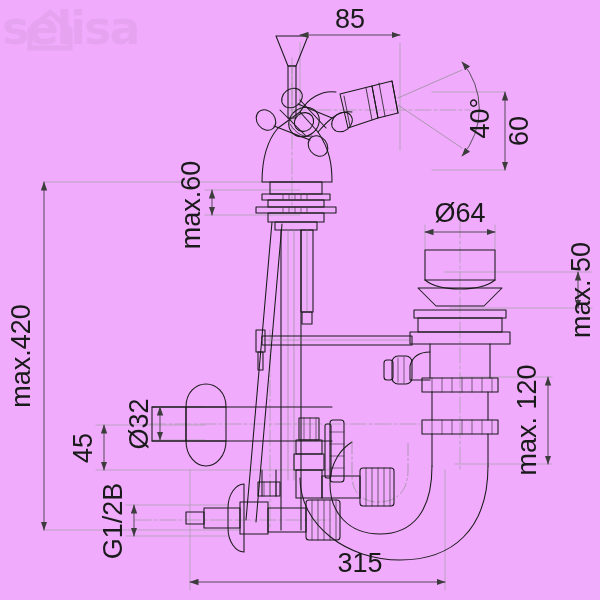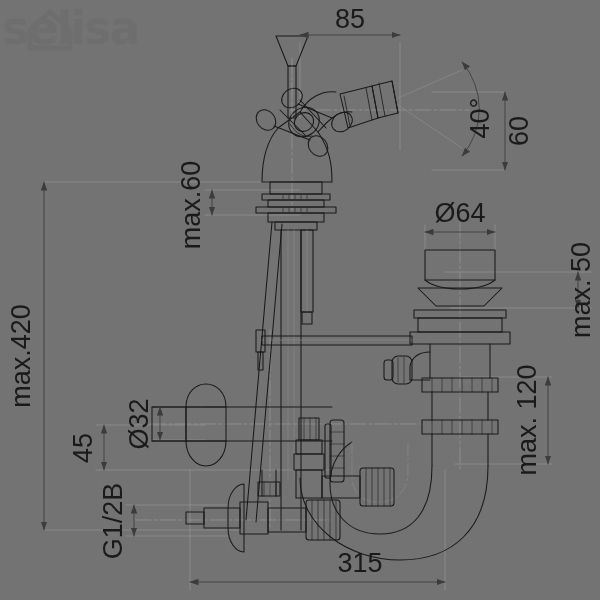--- a/index.html
+++ b/index.html
@@ -1,18 +1,18 @@
 <!DOCTYPE html>
 <html><head>
 <meta charset="utf-8">
 <style>
   html,body{margin:0;padding:0;background:#ffffff;}
   body{width:600px;height:600px;overflow:hidden;
        font-family:"Liberation Sans","DejaVu Sans",sans-serif;}
-  #sheet{position:relative;width:600px;height:600px;background:#737373;}
+  #sheet{position:relative;width:600px;height:600px;background:#f0abfc;}
   #sheet svg{position:absolute;left:0;top:0;}
   .wm{position:absolute;left:2px;top:2px;width:190px;height:60px;
       opacity:.045;pointer-events:none;}
   .wm .wmtxt{font-family:"DejaVu Sans",sans-serif;font-weight:700;
       font-size:46px;fill:#111;letter-spacing:-2px;}
 </style>
 </head>
 <body>
 
 <div id="sheet">

